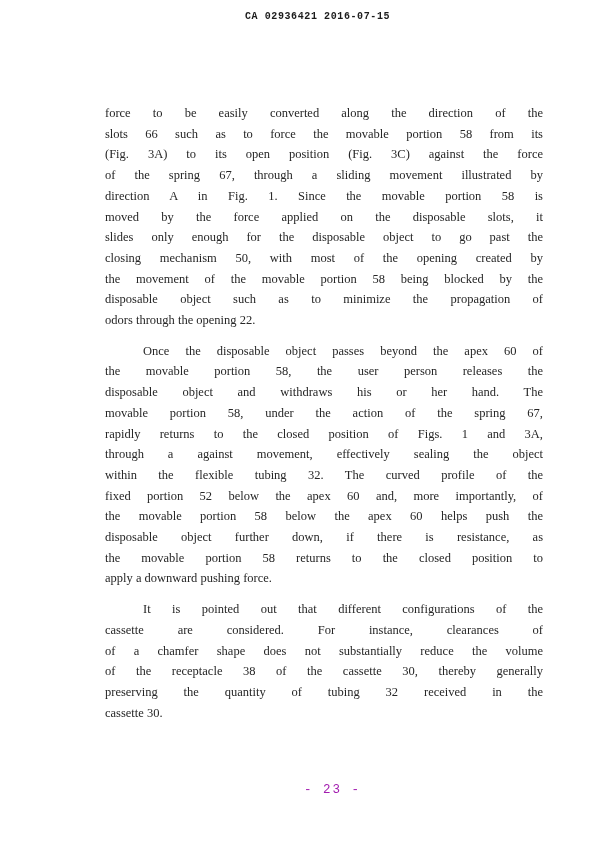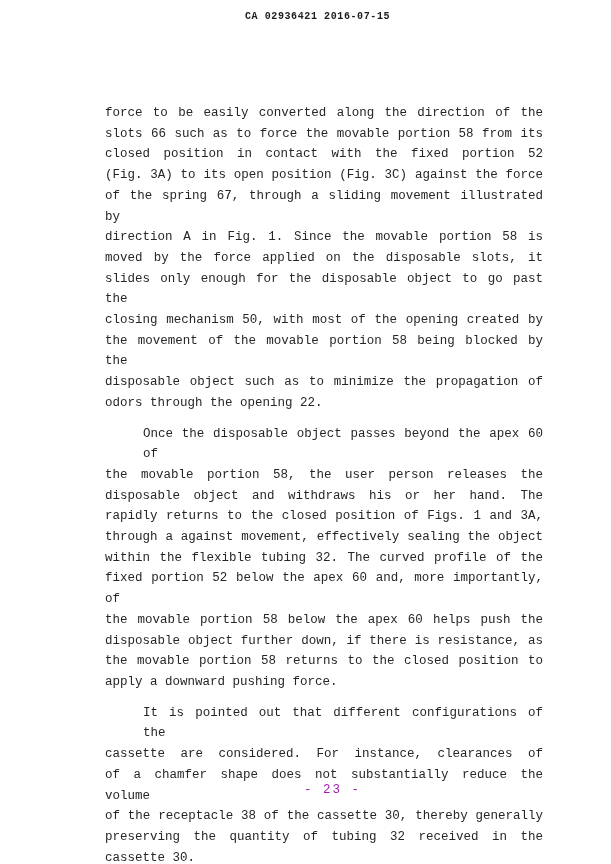--- a/index.html
+++ b/index.html
@@ -31,20 +31,21 @@
   .body-text {
     position: absolute;
     top: 103px;
     left: 105px;
     width: 455px;
     font-size: 12.5px;
     line-height: 20.7px;
   }
   .paragraph {
     margin: 0 17px 10px 0;
+    font-family: Liberation Serif, serif;
   }
   .line {
     text-align: justify;
     text-align-last: justify;
     white-space: normal;
   }
   .line.last {
     text-align-last: left;
   }
   .line.indent {
@@ -64,35 +65,35 @@
 </head>
 <body>
 
 <div class="page">
   <div class="doc-header">CA 02936421 2016-07-15</div>
 
   <div class="body-text">
       <div class="paragraph">
         <div class="line">force to be easily converted along the direction of the</div>
         <div class="line">slots 66 such as to force the movable portion 58 from its</div>
-        <div class="line">closed position in contact with the fixed portion 52</div>
         <div class="line">(Fig. 3A) to its open position (Fig. 3C) against the force</div>
         <div class="line">of the spring 67, through a sliding movement illustrated by</div>
         <div class="line">direction A in Fig. 1.  Since the movable portion 58 is</div>
         <div class="line">moved by the force applied on the disposable slots, it</div>
         <div class="line">slides only enough for the disposable object to go past the</div>
         <div class="line">closing mechanism 50, with most of the opening created by</div>
         <div class="line">the movement of the movable portion 58 being blocked by the</div>
         <div class="line">disposable object such as to minimize the propagation of</div>
         <div class="line last">odors through the opening 22.</div>
       </div>
       <div class="paragraph">
         <div class="line indent">Once the disposable object passes beyond the apex 60 of</div>
         <div class="line">the movable portion 58, the user person releases the</div>
         <div class="line">disposable object and withdraws his or her hand.  The</div>
+        <div class="line">movable portion 58, under the action of the spring 67,</div>
         <div class="line">rapidly returns to the closed position of Figs. 1 and 3A,</div>
         <div class="line">through a against movement, effectively sealing the object</div>
         <div class="line">within the flexible tubing 32.  The curved profile of the</div>
         <div class="line">fixed portion 52 below the apex 60 and, more importantly, of</div>
         <div class="line">the movable portion 58 below the apex 60 helps push the</div>
         <div class="line">disposable object further down, if there is resistance, as</div>
         <div class="line">the movable portion 58 returns to the closed position to</div>
         <div class="line last">apply a downward pushing force.</div>
       </div>
       <div class="paragraph">

